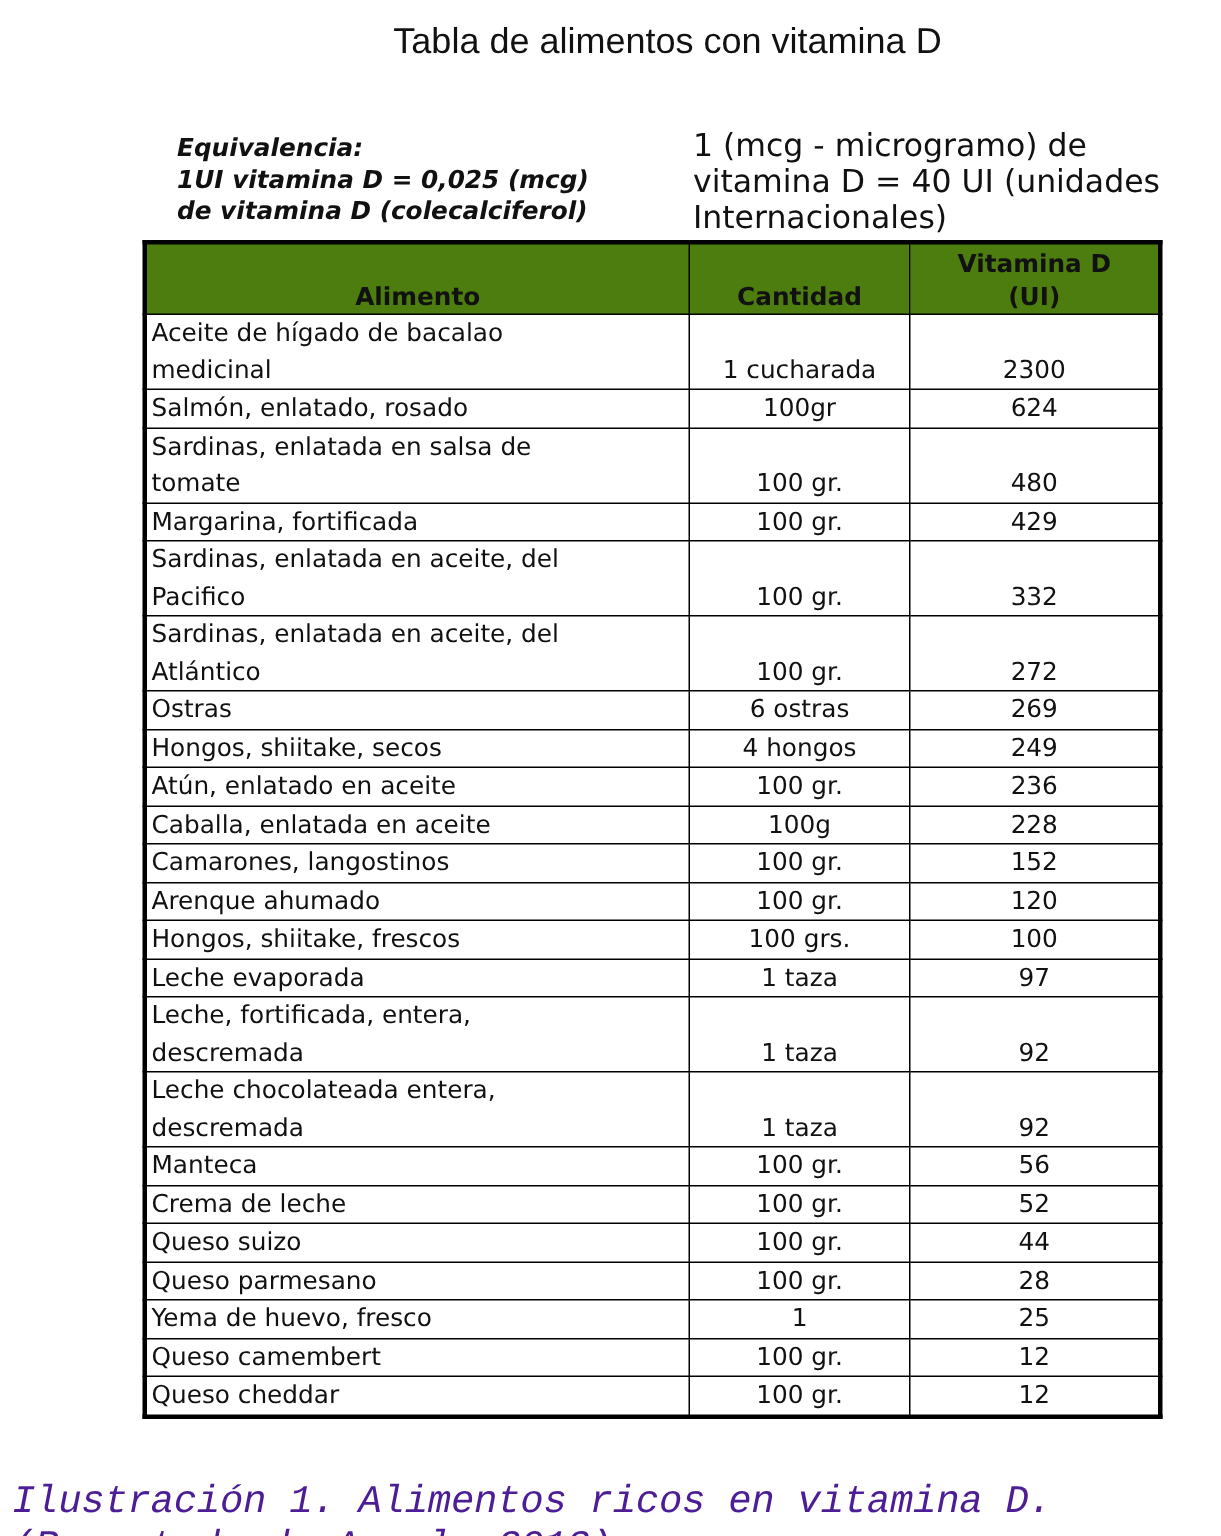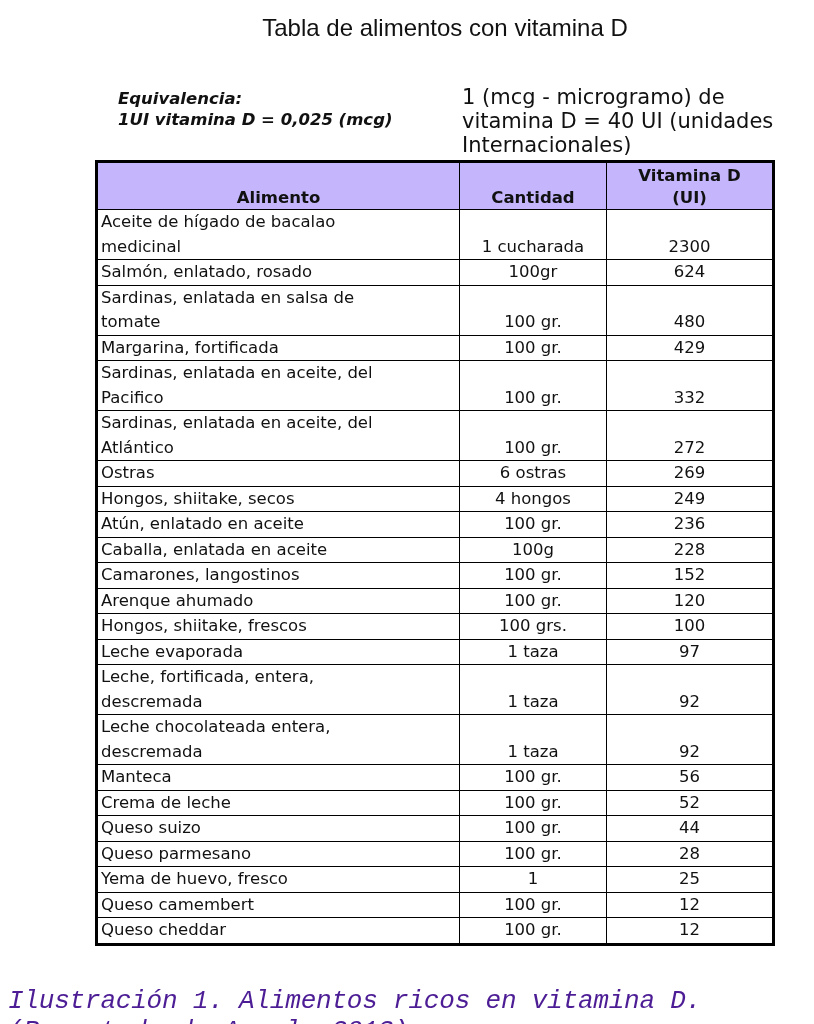--- a/index.html
+++ b/index.html
@@ -19,39 +19,40 @@
   }
   table.food {
     position: absolute; left: 95px; top: 160px; width: 680px;
     border-collapse: collapse; border: 3px solid #000;
     font-family: "DejaVu Sans", sans-serif; font-size: 16.5px; color: #111;
   }
   table.food th, table.food td {
     border: 1.5px solid #000; padding: 0 3px; line-height: 24.5px; vertical-align: bottom;
   }
   table.food th {
-    background: #c4b5fd; font-weight: bold; text-align: center; height: 46px; line-height: 22px;
+    background: #4d7c0f; font-weight: bold; text-align: center; height: 46px; line-height: 22px;
   }
   table.food td.c-food { text-align: left; width: 355px; white-space: normal; }
   table.food td.c-qty { text-align: center; width: 140px; }
   table.food td.c-vit { text-align: center; }
   .caption {
     position: absolute; left: 8px; top: 986px;
     font-family: Liberation Mono, monospace; font-style: italic; font-size: 26px; color: #4c1d95;
     letter-spacing: -0.2px;
   }
 </style>
 </head>
 <body>
 
 <div class="title">Tabla de alimentos con vitamina D</div>
 
 <div class="equiv-left">
   <div>Equivalencia:</div>
   <div>1UI vitamina D = 0,025 (mcg)</div>
+  <div>de vitamina D (colecalciferol)</div>
 </div>
 
 <div class="equiv-right">
   <div>1 (mcg - microgramo) de</div>
   <div>vitamina D = 40 UI (unidades</div>
   <div>Internacionales)</div>
 </div>
 
 <table class="food">
   <thead>

